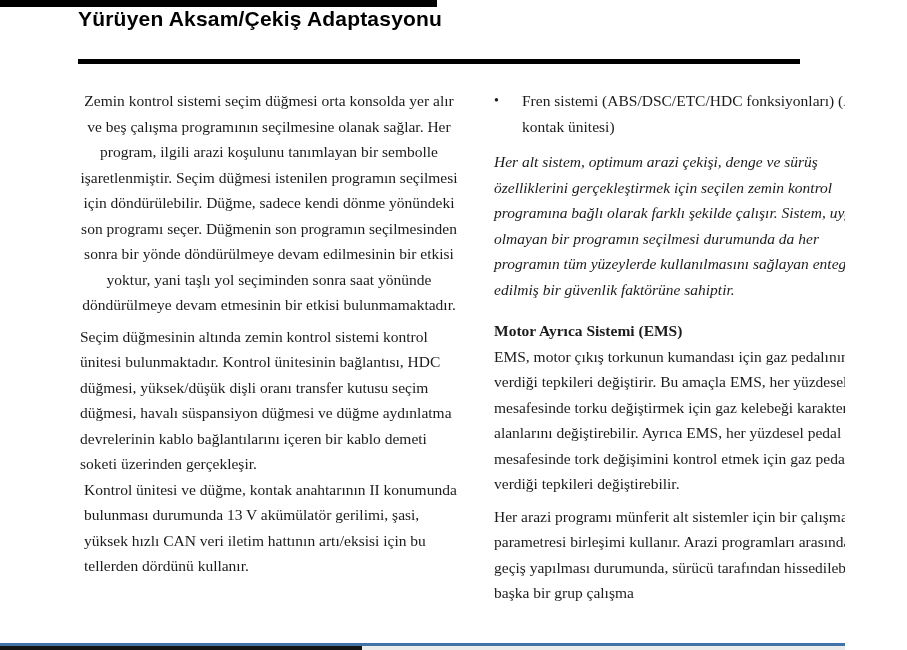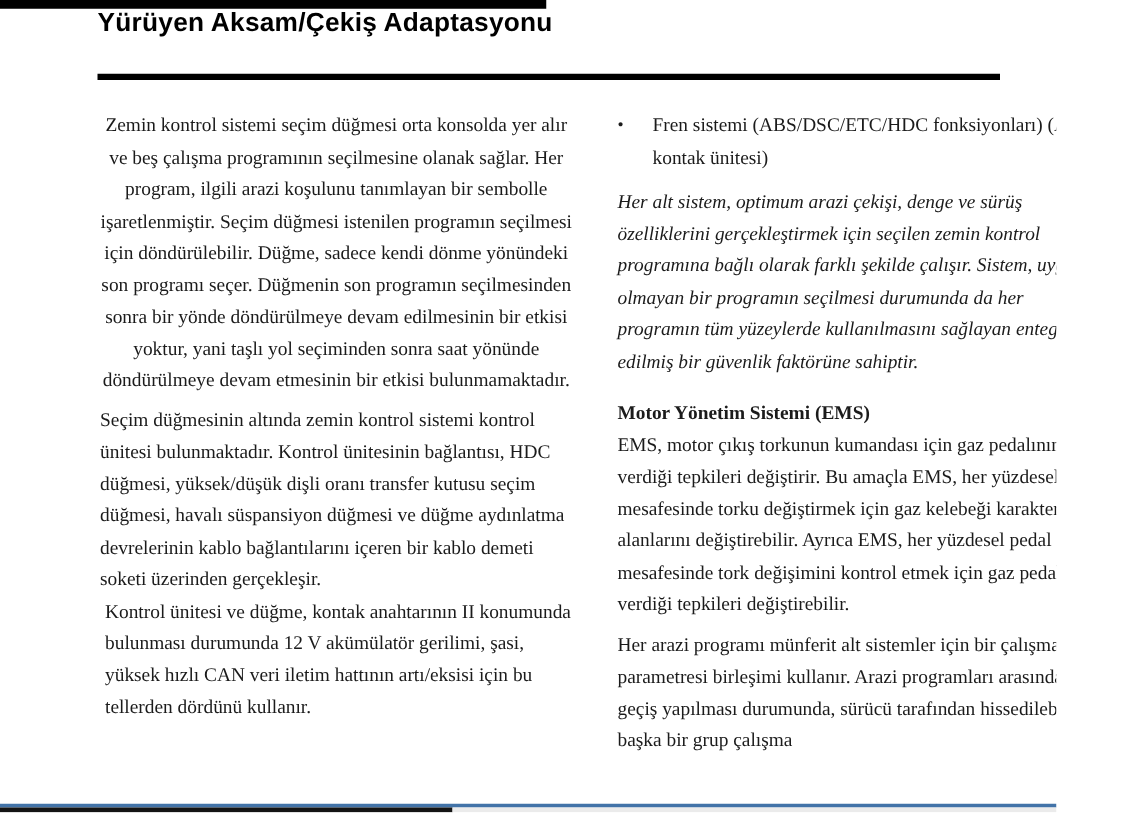--- a/index.html
+++ b/index.html
@@ -127,30 +127,30 @@
     <p class="title">Yürüyen Aksam/Çekiş Adaptasyonu</p>
   </div>
 
   <div class="header-rule" style="background: rgb(0, 0, 0);"></div>
 
   <div class="body-columns">
 
     <div class="col col-left">
       <p class="para-1">Zemin kontrol sistemi seçim düğmesi orta konsolda yer alır ve beş çalışma programının seçilmesine olanak sağlar. Her program, ilgili arazi koşulunu tanımlayan bir sembolle işaretlenmiştir. Seçim düğmesi istenilen programın seçilmesi için döndürülebilir. Düğme, sadece kendi dönme yönündeki son programı seçer. Düğmenin son programın seçilmesinden sonra bir yönde döndürülmeye devam edilmesinin bir etkisi yoktur, yani taşlı yol seçiminden sonra saat yönünde döndürülmeye devam etmesinin bir etkisi bulunmamaktadır.</p>
       <p class="para-2">Seçim düğmesinin altında zemin kontrol sistemi kontrol ünitesi bulunmaktadır. Kontrol ünitesinin bağlantısı, HDC düğmesi, yüksek/düşük dişli oranı transfer kutusu seçim düğmesi, havalı süspansiyon düğmesi ve düğme aydınlatma devrelerinin kablo bağlantılarını içeren bir kablo demeti soketi üzerinden gerçekleşir.</p>
-      <p class="para-3">Kontrol ünitesi ve düğme, kontak anahtarının II konumunda bulunması durumunda 12 V akümülatör gerilimi, şasi, yüksek hızlı CAN veri iletim hattının artı/eksisi için bu tellerden dördünü kullanır.</p>
+      <p class="para-3">Kontrol ünitesi ve düğme, kontak anahtarının II konumunda bulunması durumunda 13 V akümülatör gerilimi, şasi, yüksek hızlı CAN veri iletim hattının artı/eksisi için bu tellerden dördünü kullanır.</p>
     </div>
 
     <div class="col col-right">
       <div class="bullet-row">
         <span class="bullet-glyph">•</span>
         <span class="bullet-text">Fren sistemi (ABS/DSC/ETC/HDC fonksiyonları) (ABS kontak ünitesi)</span>
       </div>
       <p class="intro">Her alt sistem, optimum arazi çekişi, denge ve sürüş özelliklerini gerçekleştirmek için seçilen zemin kontrol programına bağlı olarak farklı şekilde çalışır. Sistem, uygun olmayan bir programın seçilmesi durumunda da her programın tüm yüzeylerde kullanılmasını sağlayan entegre edilmiş bir güvenlik faktörüne sahiptir.</p>
-      <p class="section-heading">Motor Yönetim Sistemi (EMS)</p>
+      <p class="section-heading">Motor Ayrıca Sistemi (EMS)</p>
       <p class="ems">EMS, motor çıkış torkunun kumandası için gaz pedalının verdiği tepkileri değiştirir. Bu amaçla EMS, her yüzdesel pedal mesafesinde torku değiştirmek için gaz kelebeği karakteristik alanlarını değiştirebilir. Ayrıca EMS, her yüzdesel pedal mesafesinde tork değişimini kontrol etmek için gaz pedalının verdiği tepkileri değiştirebilir.</p>
       <p class="programs">Her arazi programı münferit alt sistemler için bir çalışma parametresi birleşimi kullanır. Arazi programları arasında geçiş yapılması durumunda, sürücü tarafından hissedilebilen başka bir grup çalışma</p>
     </div>
 
   </div>
 
   <div class="bottom-line" style="background: rgb(66, 115, 168);"></div>
   <div class="bottom-left-strip" style="background: rgb(20, 20, 20);"></div>
   <div class="bottom-right-strip" style="background: rgb(235, 235, 235);"></div>
 

